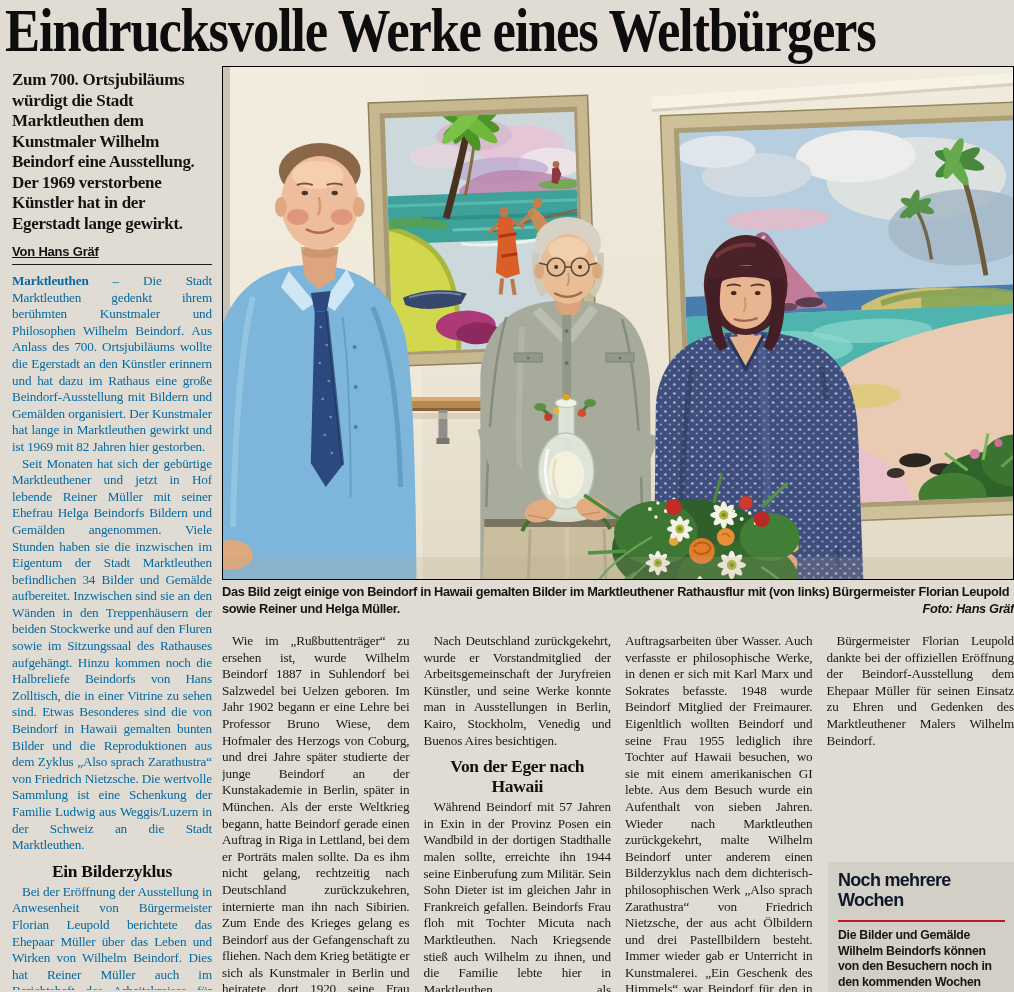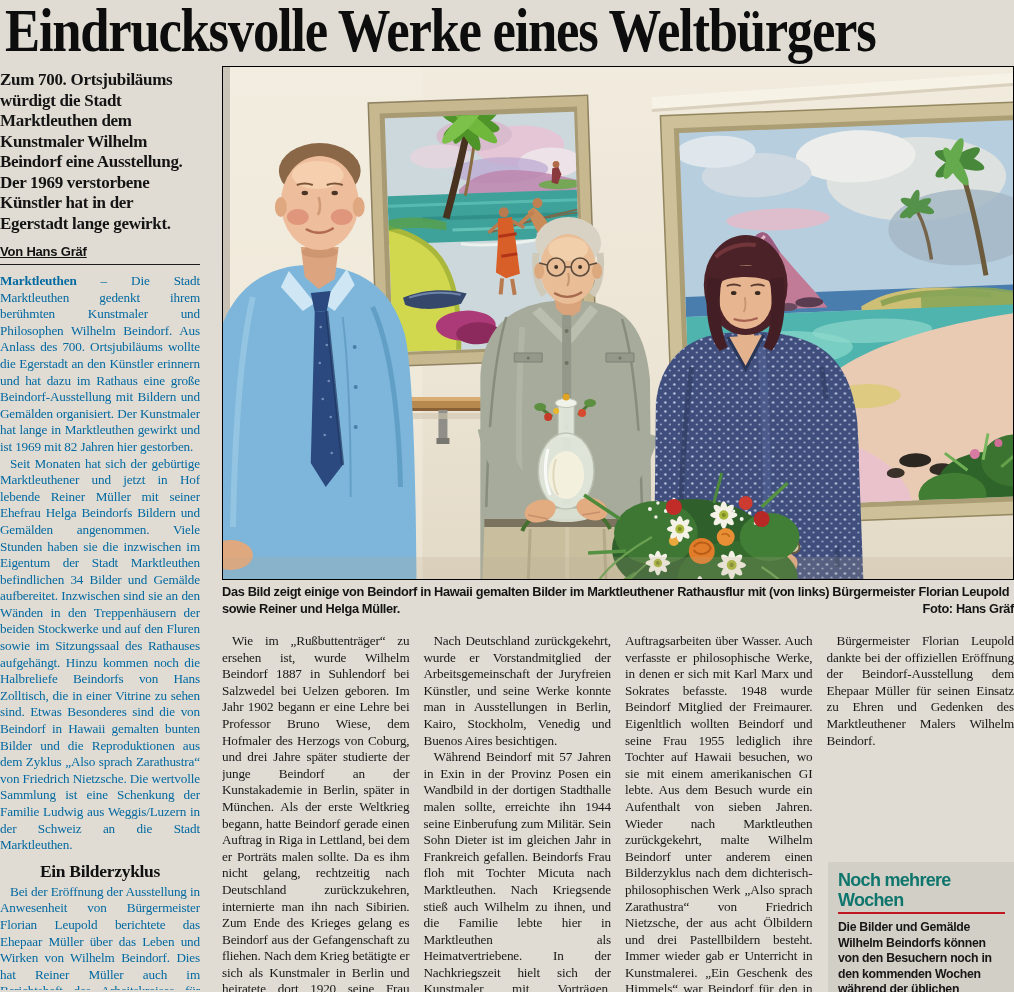--- a/index.html
+++ b/index.html
@@ -8,21 +8,21 @@
     background:#e0dcd3;color:#1a1a1a;
     font-family:"Liberation Serif", serif;
   }
   .page{position:absolute;inset:0;}
   .headline{
     position:absolute;top:0px;left:5px;margin:0;
     font:bold 62px/60px "Liberation Serif", serif;
     letter-spacing:-1.5px;white-space:nowrap;color:#0d0d0d;
     transform:scaleX(.85);transform-origin:0 50%;
   }
-  .left-col{position:absolute;left:0;top:70px;width:200px;height:920px;overflow:hidden;}
+  .left-col{position:absolute;left:12px;top:70px;width:200px;height:920px;overflow:hidden;}
   .lead{
     margin:0;font:bold 17px/20.5px "Liberation Serif", serif;
     letter-spacing:-0.3px;color:#141414;
   }
   .byline{
     margin-top:11px;font:bold 13px/14px "Liberation Sans", sans-serif;
     letter-spacing:-0.2px;color:#111;text-decoration:underline;
   }
   .byline-rule{border-top:1.5px solid #1c1c1c;margin:5px 0 8px 0;}
   .body-text p{
@@ -40,41 +40,41 @@
     border:1px solid #000;box-sizing:border-box;background:#ece6d8;overflow:hidden;
   }
   .photo svg{display:block;width:100%;height:100%;}
   .caption{
     position:absolute;left:222px;top:584px;width:792px;
     font:bold 12.8px/16.5px "Liberation Sans", sans-serif;
     letter-spacing:-0.35px;color:#141414;
   }
   .credit{
     position:absolute;right:0;top:16.5px;
-    font-weight:bold;
+    font-style:italic;font-weight:bold;
   }
   .bottom{
     position:absolute;left:222px;top:633px;width:792px;height:359px;
     display:flex;gap:14px;overflow:hidden;
   }
   .bcol{flex:1;min-width:0;}
   .bcol p{
     margin:0;text-align:justify;
     font-size:13.2px;line-height:16.6px;letter-spacing:-0.15px;
     hyphens:auto;-webkit-hyphens:auto;color:#181818;
   }
   .bcol p.ind{text-indent:10px;}
   .infobox{
     position:absolute;left:828px;top:862px;width:186px;height:130px;
     background:#d2cfc6;box-sizing:border-box;padding:8px 9px 9px 10px;
   }
   .infobox-title{
     margin:0;font:bold 18px/20px "Liberation Sans", sans-serif;
-    letter-spacing:-0.7px;color:#0f766e;
-    border-bottom:2.5px solid #c01820;padding-bottom:2px;
+    letter-spacing:-0.7px;color:#0f172a;
+    border-bottom:2.5px solid #c01820;padding-bottom:10px;
   }
   .infobox-body{
     margin:6px 0 0 0;
     font:bold 12.3px/15.6px "Liberation Sans", sans-serif;
     letter-spacing:-0.3px;color:#161616;text-align:left;
   }
 </style>
 </head>
 <body>
 
@@ -435,20 +435,21 @@
     <span>Das Bild zeigt einige von Beindorf in Hawaii gemalten Bilder im Marktleuthener Rathausflur mit (von links) Bürgermeister Florian Leupold sowie Reiner und Helga Müller.</span>
     <span class="credit">Foto: Hans Gräf</span>
   </div>
 
   <div class="bottom">
     <div class="bcol">
       <p class="ind">Wie im „Rußbuttenträger“ zu ersehen ist, wurde Wilhelm Beindorf 1887 in Suhlendorf bei Salzwedel bei Uelzen geboren. Im Jahr 1902 begann er eine Lehre bei Professor Bruno Wiese, dem Hofmaler des Herzogs von Coburg, und drei Jahre später studierte der junge Beindorf an der Kunstakademie in Berlin, später in München. Als der erste Weltkrieg begann, hatte Beindorf gerade einen Auftrag in Riga in Lettland, bei dem er Porträts malen sollte. Da es ihm nicht gelang, rechtzeitig nach Deutschland zurückzukehren, internierte man ihn nach Sibirien. Zum Ende des Krieges gelang es Beindorf aus der Gefangenschaft zu fliehen. Nach dem Krieg betätigte er sich als Kunstmaler in Berlin und heiratete dort 1920 seine Frau Isolde. Als Gast eines rumänischen Abgeordneten auf Schloss Chiuza und in Bistritz in Siebenbürgen bemalte Beindorf in Rumänien von 1922 bis 1925 unter</p>
     </div>
     <div class="bcol">
       <p class="ind">Nach Deutschland zurückgekehrt, wurde er Vorstandmitglied der Arbeitsgemeinschaft der Juryfreien Künstler, und seine Werke konnte man in Ausstellungen in Berlin, Kairo, Stockholm, Venedig und Buenos Aires besichtigen.</p>
+      <h2 class="subhead">Von der Eger nach Hawaii</h2>
       <p class="ind">Während Beindorf mit 57 Jahren in Exin in der Provinz Posen ein Wandbild in der dortigen Stadthalle malen sollte, erreichte ihn 1944 seine Einberufung zum Militär. Sein Sohn Dieter ist im gleichen Jahr in Frankreich gefallen. Beindorfs Frau floh mit Tochter Micuta nach Marktleuthen. Nach Kriegsende stieß auch Wilhelm zu ihnen, und die Familie lebte hier in Marktleuthen als Heimatvertriebene. In der Nachkriegszeit hielt sich der Kunstmaler mit Vorträgen, Zeichenunterricht und</p>
     </div>
     <div class="bcol">
       <p>Auftragsarbeiten über Wasser. Auch verfasste er philosophische Werke, in denen er sich mit Karl Marx und Sokrates befasste. 1948 wurde Beindorf Mitglied der Freimaurer. Eigenltlich wollten Beindorf und seine Frau 1955 lediglich ihre Tochter auf Hawaii besuchen, wo sie mit einem amerikanischen GI lebte. Aus dem Besuch wurde ein Aufenthalt von sieben Jahren. Wieder nach Marktleuthen zurückgekehrt, malte Wilhelm Beindorf unter anderem einen Bilderzyklus nach dem dichterisch-philosophischen Werk „Also sprach Zarathustra“ von Friedrich Nietzsche, der aus acht Ölbildern und drei Pastellbildern besteht. Immer wieder gab er Unterricht in Kunstmalerei. „Ein Geschenk des Himmels“ war Beindorf für den in Marktleuthen im Jahr 1929 geborenen Professor an der Akademie der Bildenden Künste in München, Rudi Tröger. Tröger erhielt einige Jahre kostenlosen Malunter-</p>
     </div>
     <div class="bcol">
       <p class="ind">Bürgermeister Florian Leupold dankte bei der offiziellen Eröffnung der Beindorf-Ausstellung dem Ehepaar Müller für seinen Einsatz zu Ehren und Gedenken des Marktleuthener Malers Wilhelm Beindorf.</p>
     </div>
   </div>
 

